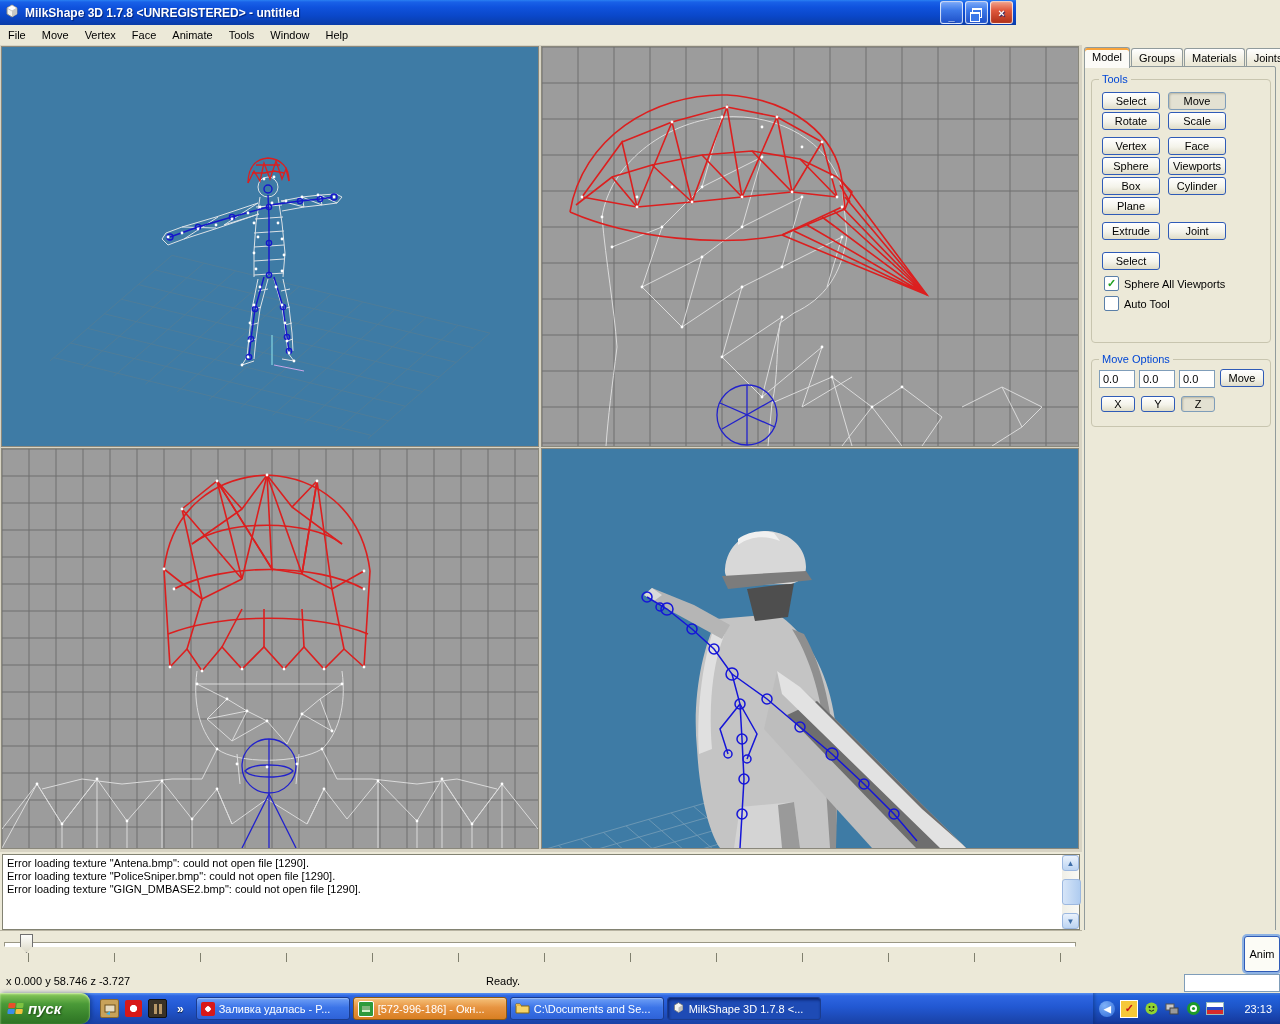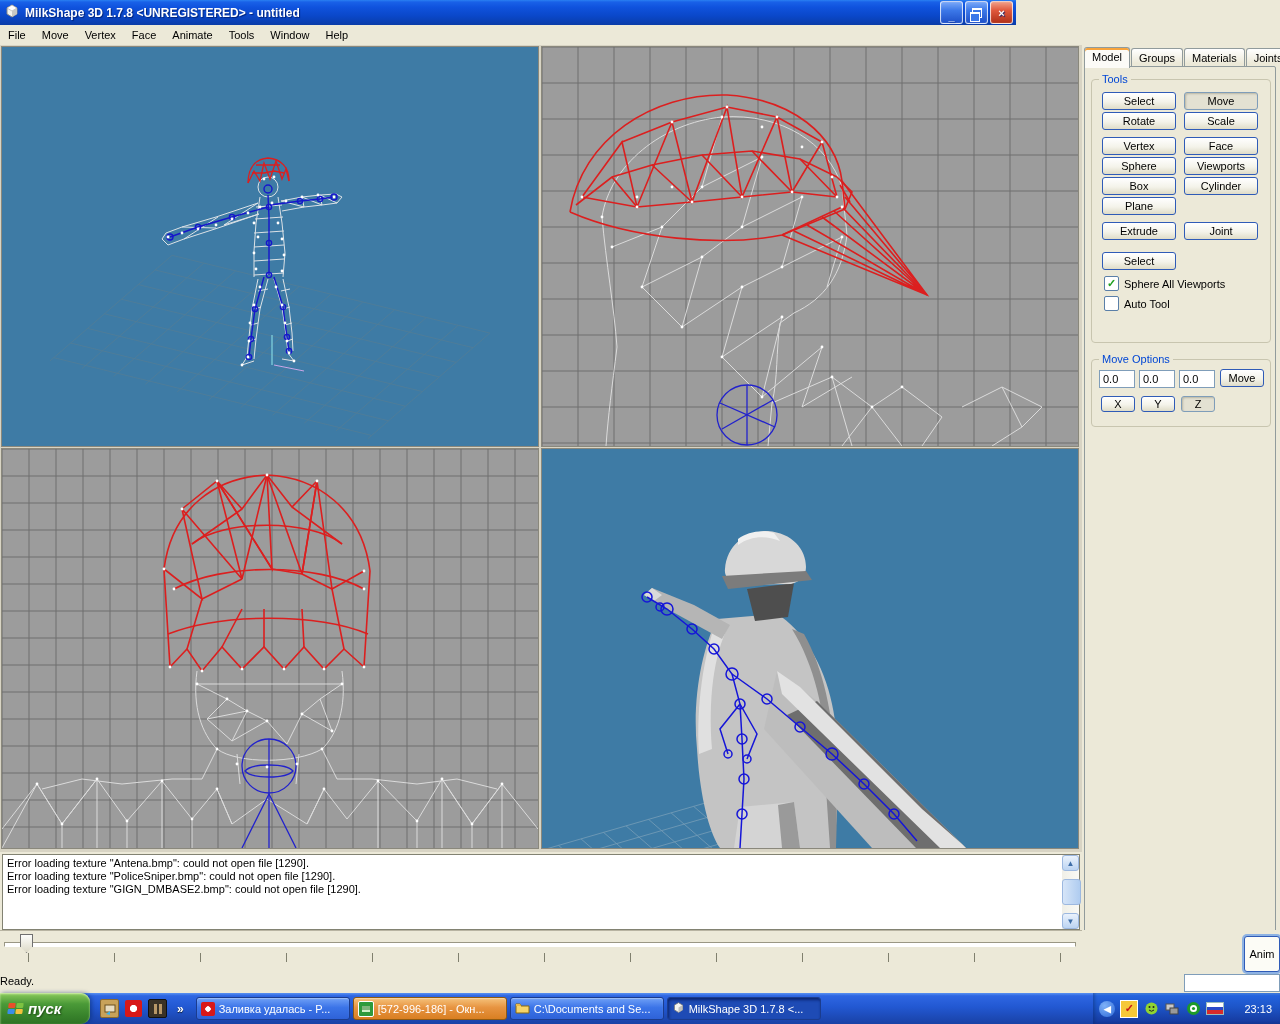--- a/index.html
+++ b/index.html
@@ -39,21 +39,21 @@
        box-shadow:inset 0 2px 0 #F8A43C;font-weight:normal;z-index:3}
   .tabpage{position:absolute;left:2px;top:21px;width:192px;height:878px;border:1px solid #919B9C;
        border-radius:0 2px 2px 2px;background:#ECE9D8;box-sizing:border-box}
   .groupbox{position:absolute;border:1px solid #C8C5AF;border-radius:4px}
   .grouplabel{position:absolute;top:-7px;left:7px;background:#ECE9D8;padding:0 3px;color:#0046D5}
   .xpbtn{display:inline-flex;align-items:center;justify-content:center;height:18px;
      border:1px solid #2F5BB7;border-radius:3px;box-sizing:border-box;
      background:linear-gradient(180deg,#FFFFFF,#F4F3EA 55%,#DFDCC8);font-size:11px;cursor:default}
   .xpbtn.pressed{background:#E3E1D2;border-color:#7F9DB9;box-shadow:inset 1px 1px 2px #b9b6a5}
   .toolrow{position:absolute;left:10px;display:flex;gap:8px}
-  .toolrow .xpbtn{width:74px}
+  .toolrow .xpbtn{width:58px}
   .chkrow{position:absolute;left:12px;display:flex;align-items:center;gap:5px}
   .chk{width:13px;height:13px;background:#fff;border:1px solid #5A7FA8;border-radius:2px;
      display:flex;align-items:center;justify-content:center;font-size:11px;color:#21A121;font-weight:bold;line-height:11px}
   .numfield{border:1px solid #7F9DB9;background:#fff;height:18px;width:36px;box-sizing:border-box;
      font-family:"Liberation Sans",sans-serif;font-size:11px;padding:1px 3px}
   .axisbtn{width:34px;height:16px}
 
   
   .errbox{left:2px;top:854px;width:1078px;height:76px;background:#fff;border:1px solid #828272;box-sizing:border-box}
   .errlines{padding:2px 4px;line-height:13px}
@@ -636,20 +636,21 @@
   
   
   
   
   
 </div>
 <span class="abs animbtn">Anim</span>
 <input class="abs framefield" style="">
 
 <div class="abs statusbar">
+  <span class="coords">x 0.000 y 58.746 z -3.727</span>
   <span>Ready.</span>
 </div>
 
 <div class="abs taskbar">
   <div class="startbtn">
     <span class="winflag">
       <i style="background:#E8502A"></i>
         <i style="background:#7DC242"></i>
       <i style="background:#3B8DE8"></i>
         <i style="background:#F4C23C"></i>

